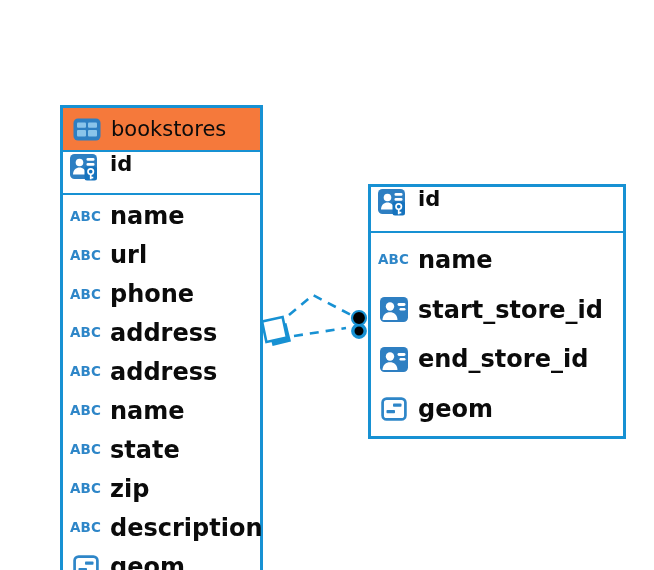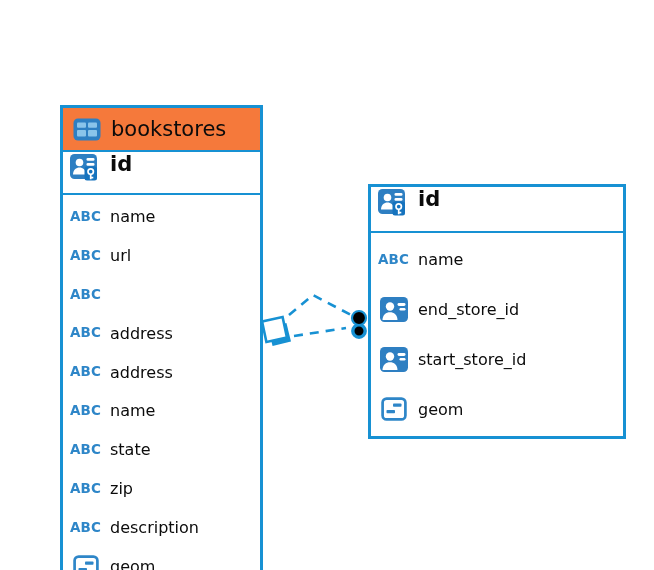--- a/index.html
+++ b/index.html
@@ -27,21 +27,21 @@
   .pkrow {
     display:flex; align-items:flex-start; gap:9px; padding-left:7px;
     border-bottom:2.5px solid #1791D3; flex:0 0 auto; box-sizing:border-box;
   }
   .tbl-bookstores .pkrow { height:43px; }
   .tbl-routes .pkrow     { height:46px; }
   .pkname { font-weight:bold; font-size:21px; }
 
   .tbody { flex:1 1 auto; display:flex; flex-direction:column; padding:2px 0;border-radius:18px; }
   .crow  { flex:1 1 0; display:flex; align-items:center; gap:9px; padding-left:7px; }
-  .cname { font-size:16px; white-space:nowrap; }
+  .cname { font-size:24px; white-space:nowrap;font-weight:bold; }
 
   .cicon, .ticon {
     display:inline-flex; align-items:center; justify-content:center;
     width:31px; flex:0 0 31px;
   }
   .abc {
     font-weight:bold; font-size:13.5px; color:#2E86C8; letter-spacing:0.2px;
     line-height:1;
   }
   .connector { position:absolute; left:0; top:0; pointer-events:none; }
@@ -92,20 +92,21 @@
     <span class="cicon">
             <span class="abc">ABC</span>
           </span>
     <span class="cname">url</span>
   </div>
 
   <div class="crow">
     <span class="cicon">
             <span class="abc">ABC</span>
           </span>
+    <span class="cname">phone</span>
   </div>
 
   <div class="crow">
     <span class="cicon">
             <span class="abc">ABC</span>
           </span>
     <span class="cname">address</span>
   </div>
 
   <div class="crow">
@@ -184,34 +185,34 @@
   <div class="crow">
     <span class="cicon">
             <svg width="28" height="25" viewBox="0 0 28 25">
               <rect x="0" y="0" width="28" height="25" rx="4.5" fill="#2E7FC2"></rect>
               <circle cx="10" cy="9.5" r="4.2" fill="#fff"></circle>
               <path d="M2.5 23 c0-5.2 3.6-7.8 7.5-7.8 s7.5 2.6 7.5 7.8 z" fill="#fff"></path>
               <rect x="17.5" y="6" width="8" height="3" rx="1.4" fill="#fff"></rect>
               <rect x="19.5" y="11" width="6" height="2.4" rx="1.2" fill="#fff"></rect>
             </svg>
           </span>
-    <span class="cname">end_store_id</span>
+    <span class="cname">start_store_id</span>
   </div>
 
   <div class="crow">
     <span class="cicon">
             <svg width="28" height="25" viewBox="0 0 28 25">
               <rect x="0" y="0" width="28" height="25" rx="4.5" fill="#2E7FC2"></rect>
               <circle cx="10" cy="9.5" r="4.2" fill="#fff"></circle>
               <path d="M2.5 23 c0-5.2 3.6-7.8 7.5-7.8 s7.5 2.6 7.5 7.8 z" fill="#fff"></path>
               <rect x="17.5" y="6" width="8" height="3" rx="1.4" fill="#fff"></rect>
               <rect x="19.5" y="11" width="6" height="2.4" rx="1.2" fill="#fff"></rect>
             </svg>
           </span>
-    <span class="cname">start_store_id</span>
+    <span class="cname">end_store_id</span>
   </div>
 
   <div class="crow">
     <span class="cicon">
             <svg width="26" height="24" viewBox="0 0 26 24">
               <rect x="1.6" y="1.6" width="22.8" height="20.8" rx="4" fill="none" stroke="#2E86C8" stroke-width="2.7"></rect>
               <rect x="12" y="6.5" width="8.5" height="3.2" rx="0.8" fill="#2E86C8"></rect>
               <rect x="5.5" y="13" width="8.5" height="3.2" rx="0.8" fill="#2E86C8"></rect>
             </svg>
           </span>

